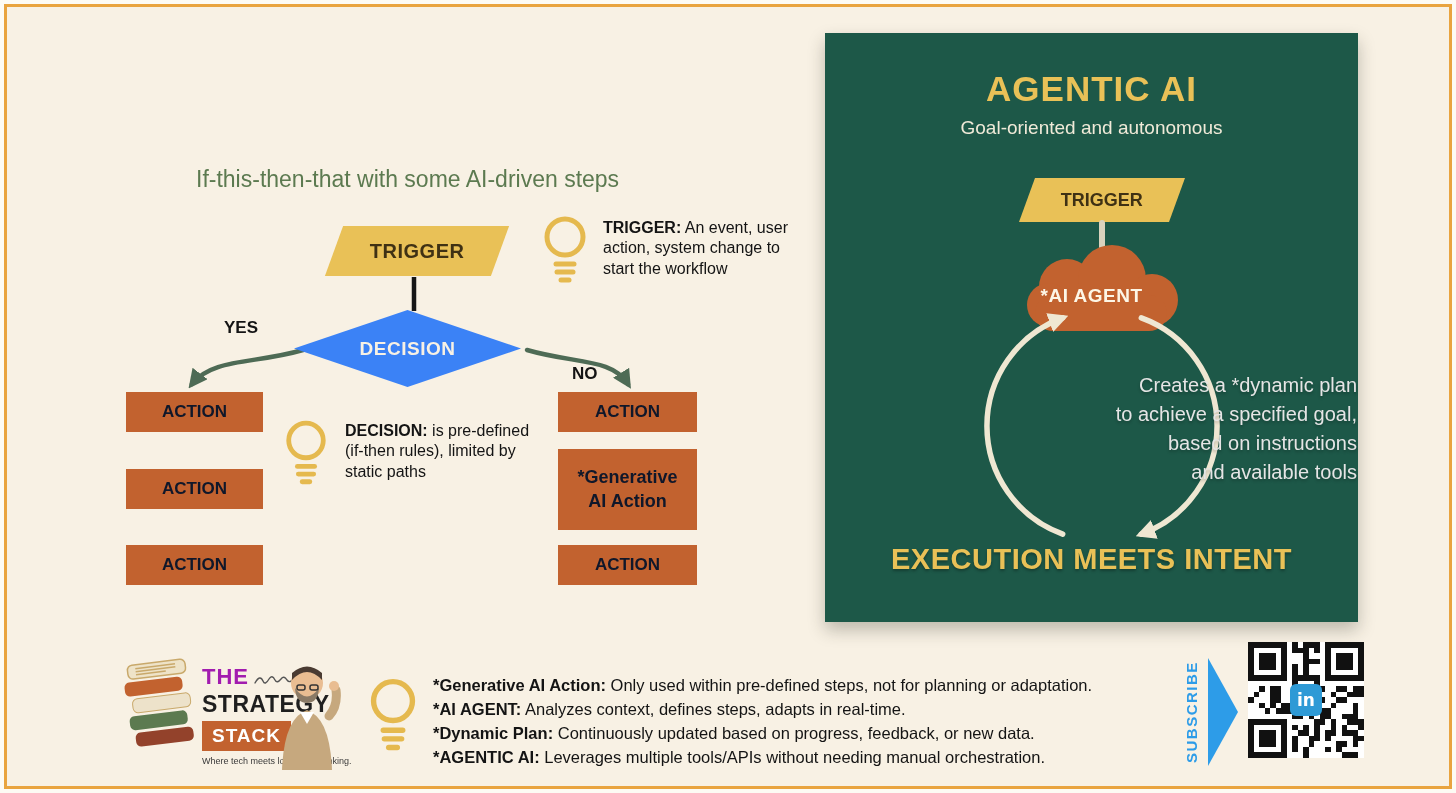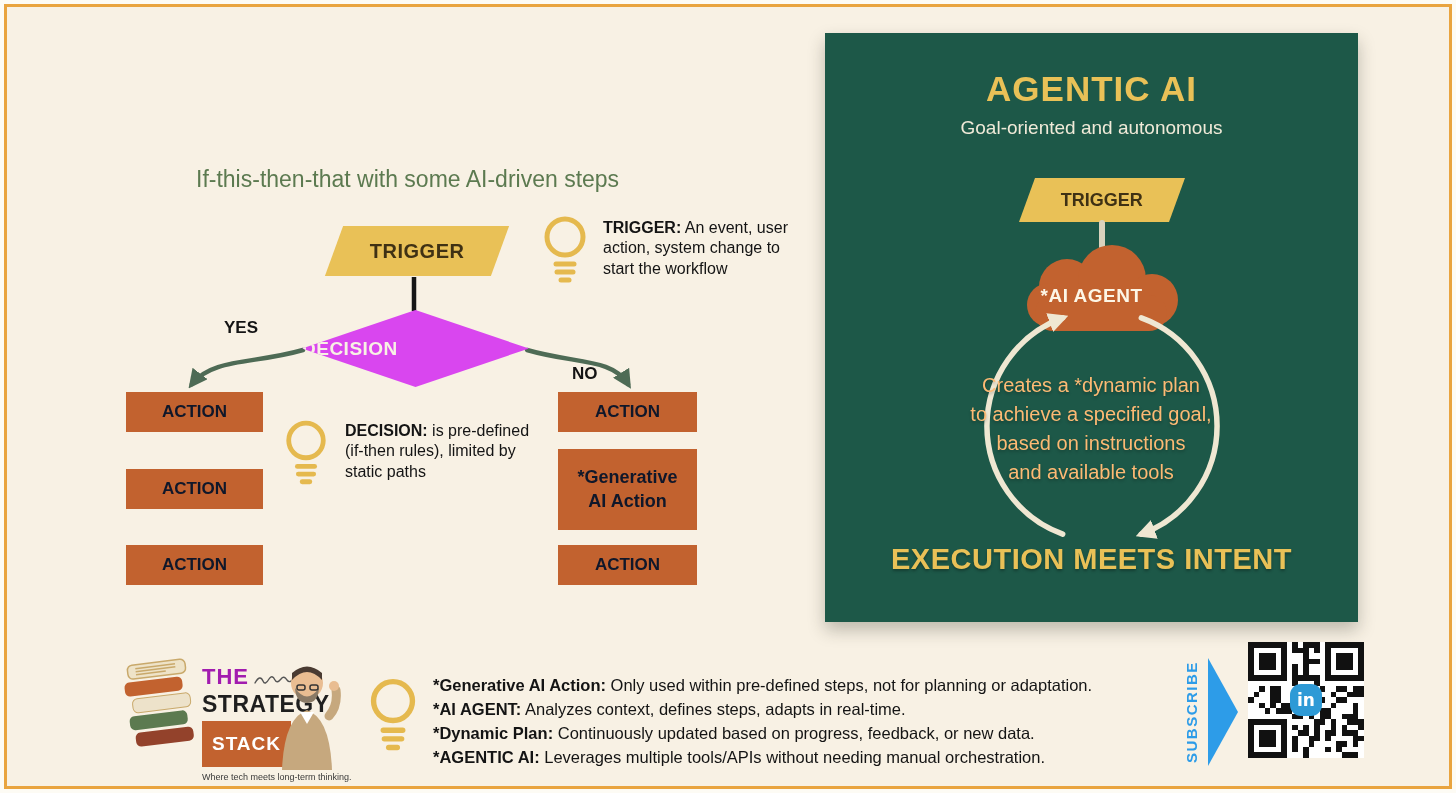--- a/index.html
+++ b/index.html
@@ -13,23 +13,23 @@
 
   
   .main-title { left:196px; top:60px; font-size:36px; font-weight:800; color:#a6492c; line-height:1.32; letter-spacing:.5px; }
   .subtitle { left:196px; top:166px; font-size:23px; color:#5c7a50; }
 
   .para { background:#e9c157; transform:skewX(-20deg); display:flex; align-items:center; justify-content:center; }
   .para > span { transform:skewX(20deg); font-weight:800; color:#3f3114; }
   .trigger-left { left:334px; top:226px; width:166px; height:50px; }
   .trigger-left > span { font-size:20px; letter-spacing:.5px; }
 
-  .diamond { left:302px; top:310px; width:227px; height:77px; background:#d946ef;
+  .diamond { left:294px; top:310px; width:227px; height:77px; background:#3b82f6;
              clip-path:polygon(50% 0,100% 50%,50% 100%,0 50%);
-             display:flex; align-items:center; justify-content:flex-start; }
+             display:flex; align-items:center; justify-content:center; }
   .diamond span { color:#f8f1e4; font-weight:700; font-size:19px; letter-spacing:.5px; }
 
   .branch-label { font-weight:800; font-size:17px; color:#141414; }
   .yes-label { left:224px; top:318px;text-align:center; }
   .no-label  { left:572px; top:328px;margin-top:36px; }
 
   .action { background:#c2622f; color:#0f172a; font-weight:700; font-size:17px;
             display:flex; align-items:center; justify-content:center; text-align:center; }
   .col-l { left:126px; width:137px; height:40px; }
   .col-r { left:558px; width:139px; height:40px; }
@@ -44,45 +44,45 @@
   
   .panel { left:825px; top:33px; width:533px; height:589px; background:#1d5848;
            box-shadow:0 8px 16px rgba(40,40,30,.28); }
   .panel .p-title { left:0; right:0; top:36px; text-align:center; font-size:35px; font-weight:800;
                     color:#e9c157; letter-spacing:1px; }
   .panel .p-sub { left:0; right:0; top:84px; text-align:center; font-size:19px; color:#f0ead8; }
   .trigger-right { left:202px; top:145px; width:150px; height:44px; }
   .trigger-right > span { font-size:18px; }
   .agent-label { left:0; right:0; top:252px; text-align:center; color:#fdf6e6; font-weight:800; font-size:19px;
                  letter-spacing:.5px; }
-  .loop-text { left:0; right:1px; top:338px; text-align:center; color:#fdba74; font-size:20px; line-height:1.45;
+  .loop-text { left:0; right:1px; top:338px; text-align:right; color:#e5e5e5; font-size:20px; line-height:1.45;
                text-shadow:0 2px 3px rgba(0,0,0,.25); }
   .p-footer { left:0; right:0; top:510px; text-align:center; font-size:29px; font-weight:800; color:#e9c157;
               letter-spacing:.5px; text-shadow:0 2px 3px rgba(0,0,0,.3); }
 
   
   .logo-text { left:202px; top:664px; }
   .logo-the { font-size:22px; font-weight:700; color:#a21caf; letter-spacing:1px; display:inline-block; }
   .logo-strategy { font-size:23px; font-weight:800; color:#1f1f1f; letter-spacing:.5px; margin-top:1px; }
   .logo-stack { display:inline-block; margin-top:3px; background:#c2622f; color:#fff; font-weight:800;
-                font-size:19px; padding:12px 10px; letter-spacing:1px; }
+                font-size:19px; padding:4px 10px; letter-spacing:1px; }
   .logo-tagline { margin-top:5px; font-size:9px; color:#3a3a3a; }
 
   .notes { left:433px; top:674px; width:700px; font-size:16.5px; color:#141414; line-height:1.4; }
   .notes div { margin-bottom:1px; }
 
   .subscribe-txt { left:1183px; top:656px; height:112px; width:22px;
                    writing-mode:vertical-rl; transform:rotate(180deg);
                    color:#2d9ce8; font-weight:800; font-size:15px; letter-spacing:1.5px; text-align:center; }
   .sub-arrow { left:1208px; top:658px; width:0; height:0;
                border-top:54px solid transparent; border-bottom:54px solid transparent;
                border-left:30px solid #2d9ce8; }
   .qr-wrap { left:1248px; top:642px; width:116px; height:116px; background:#ffffff; }
   .qr-wrap svg { width:116px; height:116px; display:block; }
-  .li-badge { left:1290px; top:684px; width:32px; height:32px; background:#2e9ad6; border-radius:11px;
+  .li-badge { left:1290px; top:684px; width:32px; height:32px; background:#2e9ad6; border-radius:6px;
               display:flex; align-items:center; justify-content:center;
               color:#fff; font-weight:800; font-size:17px; font-family:"DejaVu Sans", sans-serif; }
 </style>
 </head>
 <body>
 
 <div id="stage">
   <div class="frame"></div>
 
   <div class="abs subtitle">If-this-then-that with some AI-driven steps</div>

